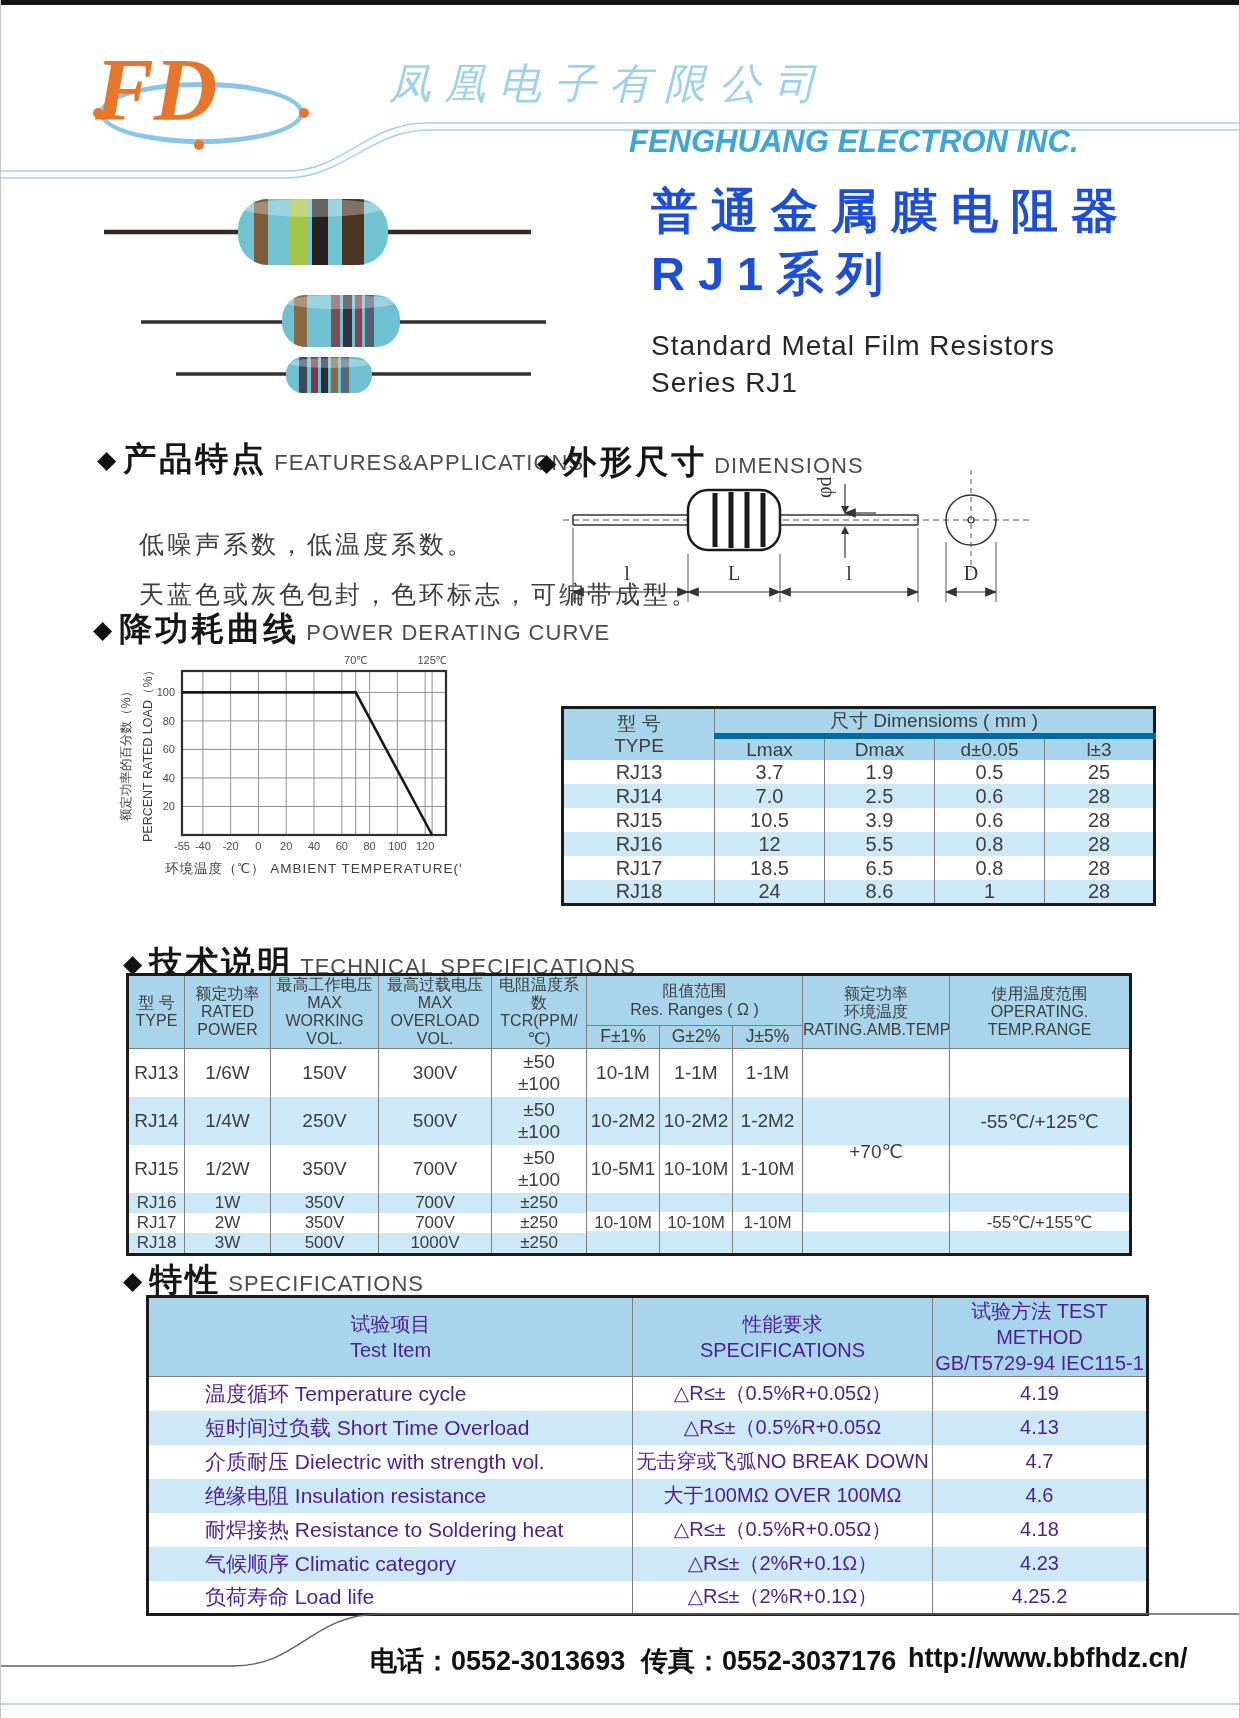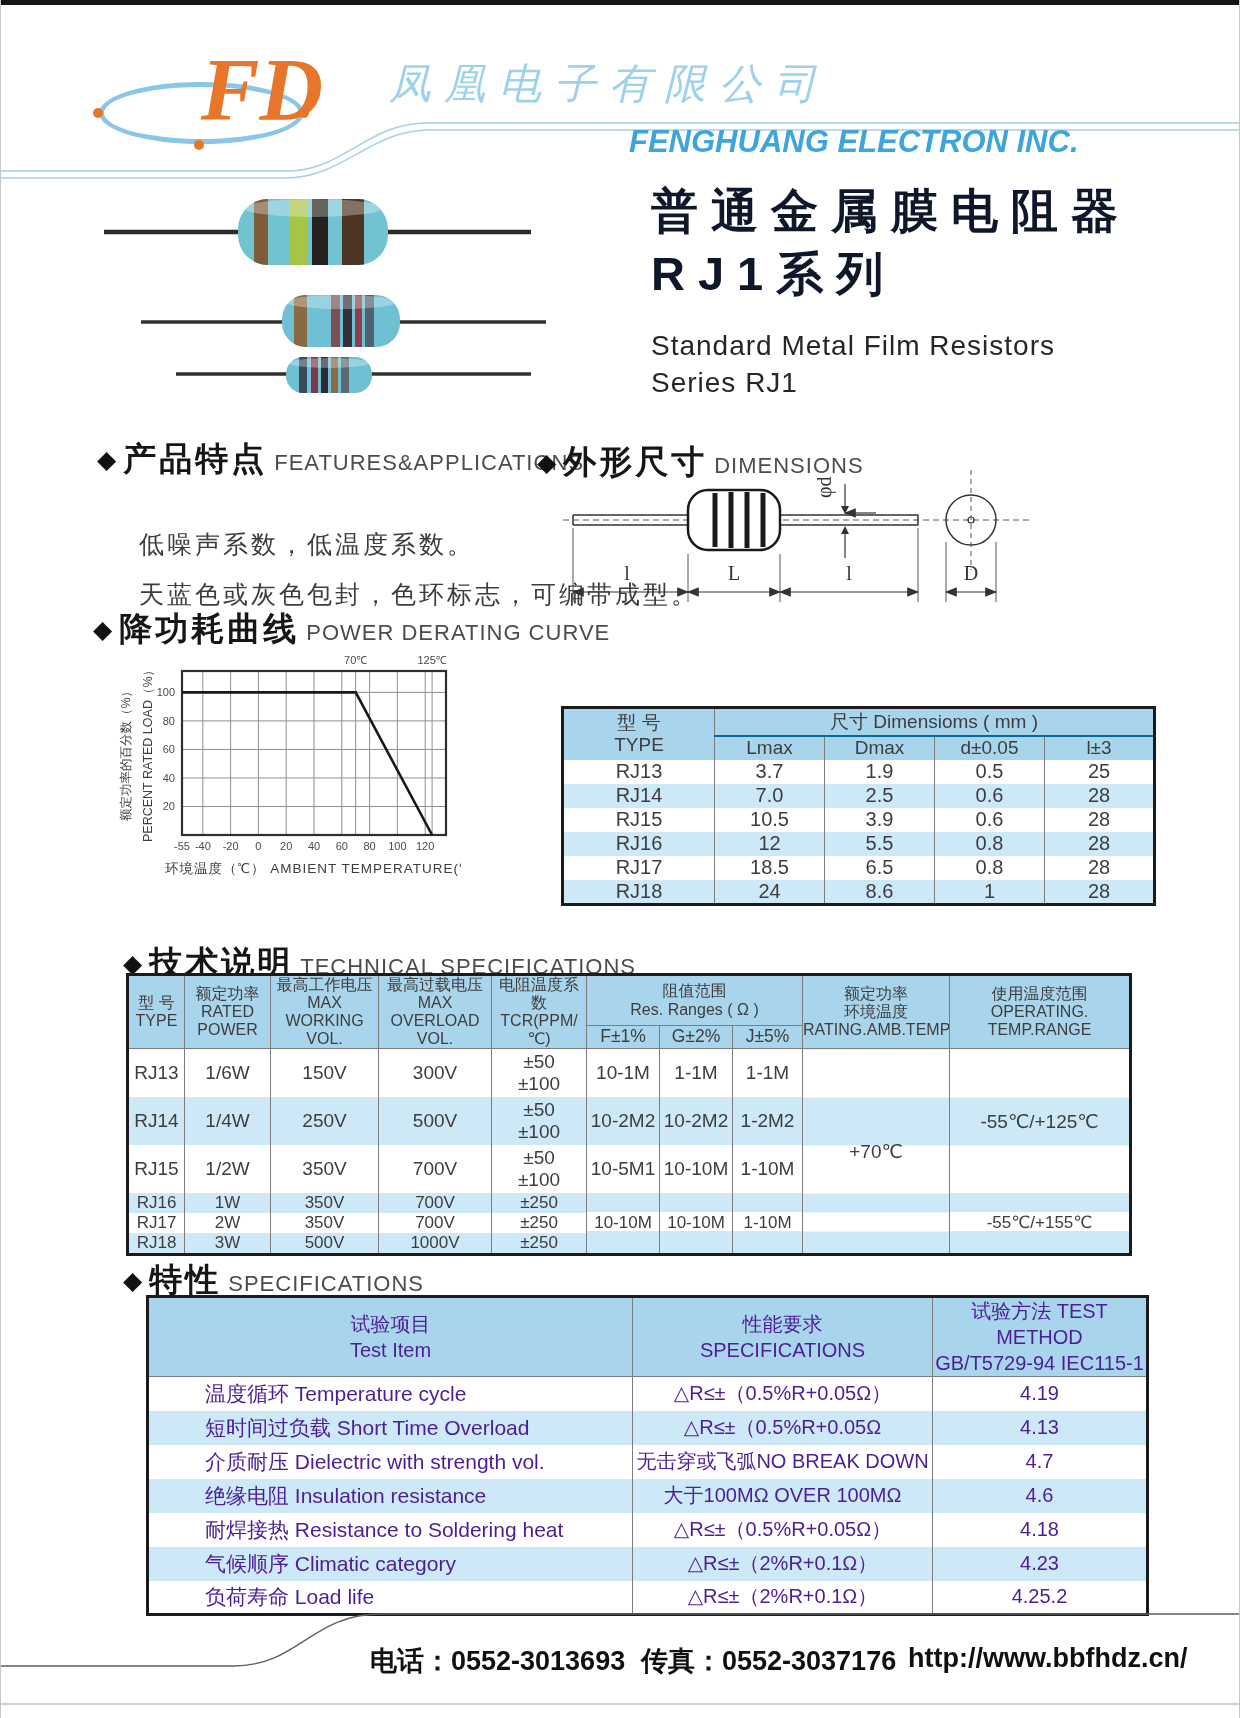--- a/index.html
+++ b/index.html
@@ -7,27 +7,27 @@
 .page{position:relative;width:1240px;height:1718px;background:#fff;overflow:hidden;
   font-family:"Liberation Sans","DejaVu Sans",sans-serif;color:#3f3f3f;
   border-left:1px solid #c6c6c6;border-right:1px solid #c6c6c6}
 .topbar{position:absolute;left:0;top:0;width:100%;height:5px;background:#161616}
 .bottomline{position:absolute;left:0;top:1703px;width:100%;height:2px;background:#c9d5dc}
 
 
 .hdr-curve{position:absolute;left:0;top:0}
 .logo{position:absolute;left:90px;top:52px;width:220px;height:100px}
 .logo .ellipse{position:absolute;left:8px;top:30px;width:205px;height:62px;border:5px solid #8ac6e8;border-radius:50%}
-.logo .fd{position:absolute;left:12px;top:-10px;width:220px;text-align:right;font-family:"Liberation Serif","DejaVu Serif",serif;font-style:italic;font-weight:bold;font-size:88px;line-height:1.1;color:#e8762a}
+.logo .fd{position:absolute;left:4px;top:-10px;width:220px;text-align:left;font-family:"Liberation Serif","DejaVu Serif",serif;font-style:italic;font-weight:bold;font-size:88px;line-height:1.1;color:#e8762a}
 .logo .dot{position:absolute;width:10px;height:10px;border-radius:50%;background:#e8762a}
 .company-cn{position:absolute;left:388px;top:56px;font-family:Liberation Serif, serif;font-style:italic;font-size:42px;letter-spacing:13px;color:#9fd2ea;white-space:nowrap}
 .company-en{position:absolute;left:628px;top:124px;font-size:31px;font-weight:bold;font-style:italic;color:#3da5d9;white-space:nowrap}
 
 
-.title-cn{position:absolute;left:650px;font-size:47px;font-weight:bold;letter-spacing:13px;color:#0f172a;white-space:nowrap}
+.title-cn{position:absolute;left:650px;font-size:47px;font-weight:bold;letter-spacing:13px;color:#1d4ed8;white-space:nowrap}
 .title-en{position:absolute;left:650px;font-size:28px;color:#262626;letter-spacing:1px;white-space:nowrap}
 
 
 .sec-head{position:absolute;display:flex;align-items:baseline;gap:7px;white-space:nowrap}
 .sec-head .dia{font-size:25px;color:#111;transform:translateY(-2px)}
 .sec-head .cn{font-size:33px;font-weight:bold;color:#161616;font-family:"Liberation Serif","DejaVu Serif",serif;letter-spacing:3px}
 .sec-head .en{font-size:22px;color:#4c4c4c;letter-spacing:1px}
 
 .feature{position:absolute;left:138px;font-size:25px;letter-spacing:3px;color:#3d3d3d;white-space:nowrap}
 
@@ -44,21 +44,21 @@
 
 table{border-collapse:collapse;table-layout:fixed}
 th,td{padding:0;text-align:center;vertical-align:middle;white-space:pre-line;overflow:hidden}
 tr.w td{background:#ffffff}
 tr.b td{background:#cde8f7}
 
 
 .dims{position:absolute;left:560px;top:706px;width:592px;border:3px solid #1b1b1b;font-size:20px;color:#3d3d3d}
 .dims th,.dims td{border-left:1px solid #7d7d7d}
 .dims thead th{background:#a9d5ec;font-weight:normal;font-size:19px;line-height:1.15}
-.dims .sp{border-bottom:2px solid #0369a1}
+.dims .sp{border-bottom:6px solid #0369a1}
 .dims tbody tr{height:24px}
 
 
 .tech{position:absolute;left:125px;top:973px;width:1003px;border:3px solid #1b1b1b;font-size:19px;color:#3d3d3d}
 .tech th,.tech td{border-left:1px solid #7d7d7d}
 .tech thead th{background:#a9d5ec;font-weight:normal;font-size:17.5px;line-height:1.13}
 .tech thead .grp{border-bottom:1px solid #7d7d7d}
 .tech tbody tr:first-child td{border-top:1px solid #7d7d7d}
 .tech .small th{font-size:16px}
 .tech tr.h46{height:46px}.tech tr.h21{height:21px}

